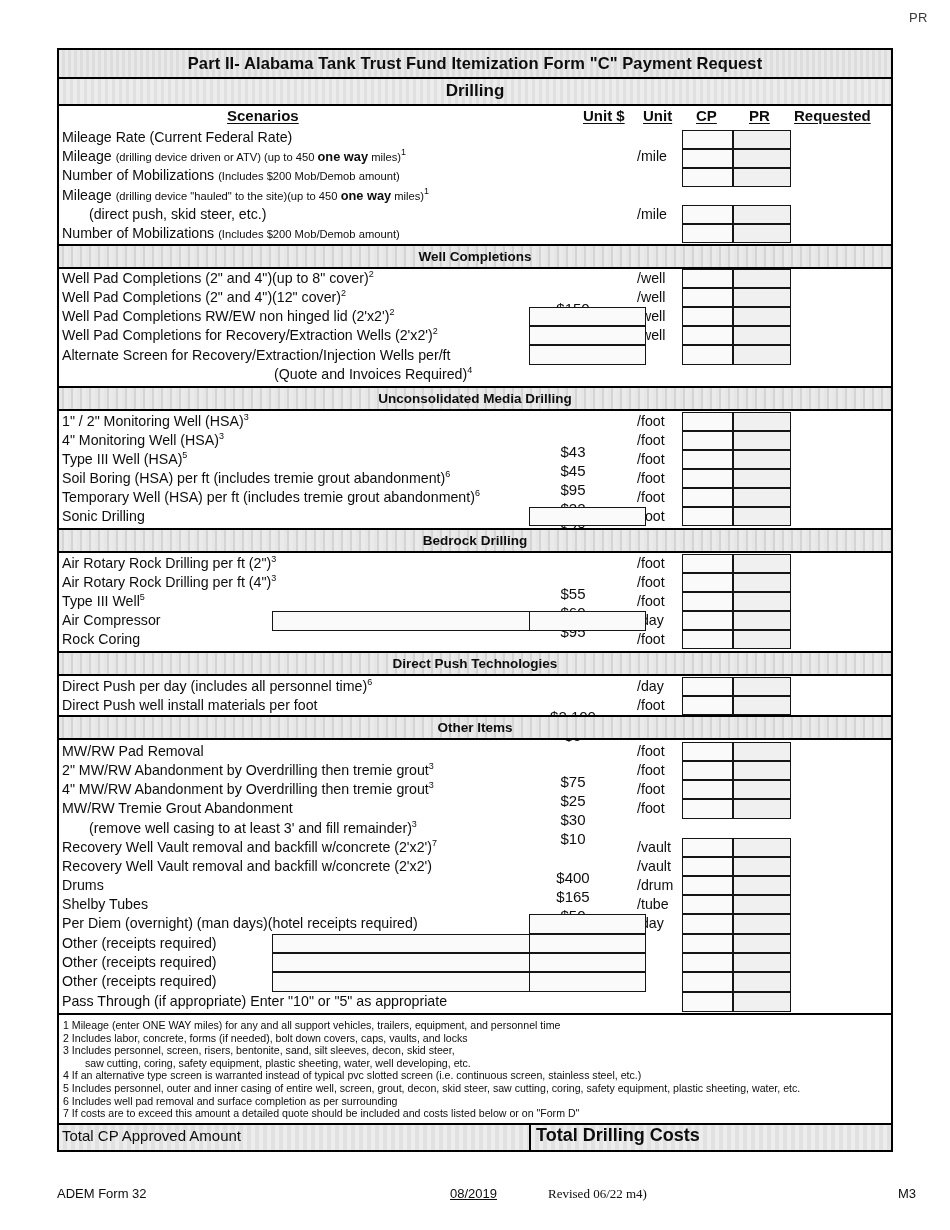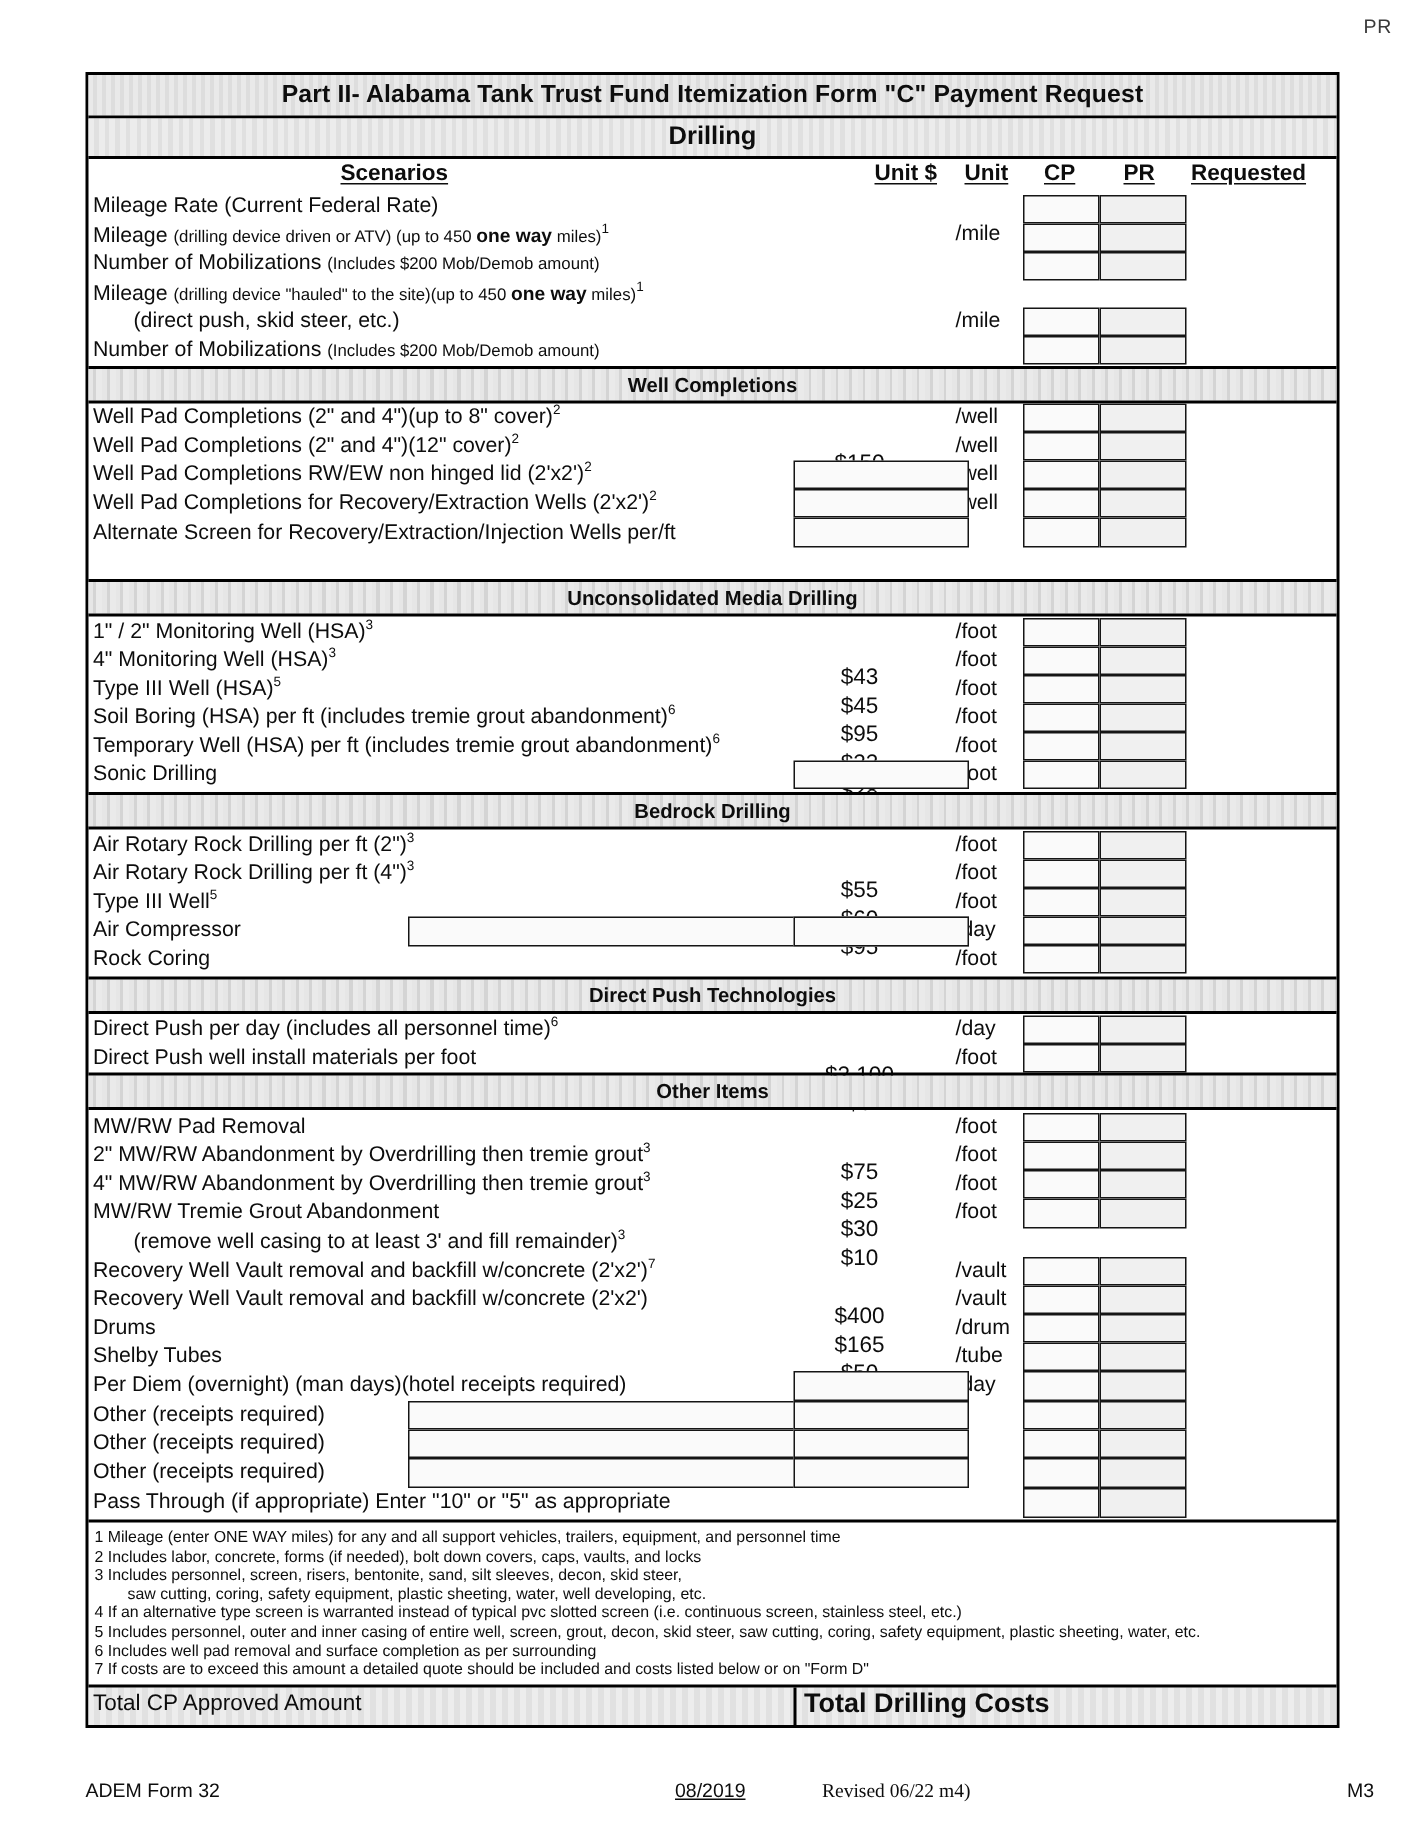--- a/index.html
+++ b/index.html
@@ -289,20 +289,23 @@
     <div class="row" style="position:absolute;top:38px;left:0;right:0;">
       <span class="label"><span>Well Pad Completions RW/EW non hinged lid (2'x2')</span><sup>2</sup></span>
       <span class="unit">/well</span>
     </div>
     <div class="row" style="position:absolute;top:57px;left:0;right:0;">
       <span class="label"><span>Well Pad Completions for Recovery/Extraction Wells (2'x2')</span><sup>2</sup></span>
       <span class="unit">/well</span>
     </div>
     <div class="row" style="position:absolute;top:77px;left:0;right:0;">
       <span class="label">Alternate Screen for Recovery/Extraction/Injection Wells per/ft</span>
+    </div>
+    <div class="row" style="position:absolute;top:96px;left:0;right:0;">
+      <span class="label center-ish"><span>(Quote and Invoices Required)</span><sup>4</sup></span>
     </div>
 
     <div class="cellgrid">
       <div class="box ub" style="top:38px;height:19px;"></div>
       <div class="box ub" style="top:57px;height:19px;"></div>
       <div class="box ub" style="top:76px;height:20px;"></div>
       <div class="box cp" style="top:0px;height:19px;"></div>
       <div class="box pr shaded" style="top:0px;height:19px;"></div>
       <div class="box cp" style="top:19px;height:19px;"></div>
       <div class="box pr shaded" style="top:19px;height:19px;"></div>

